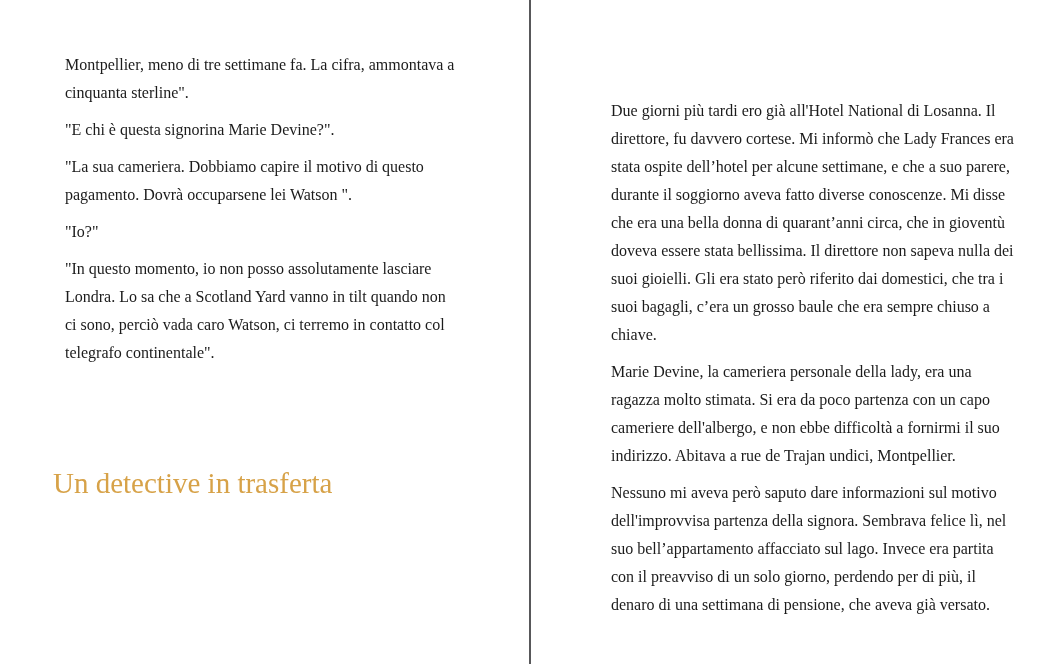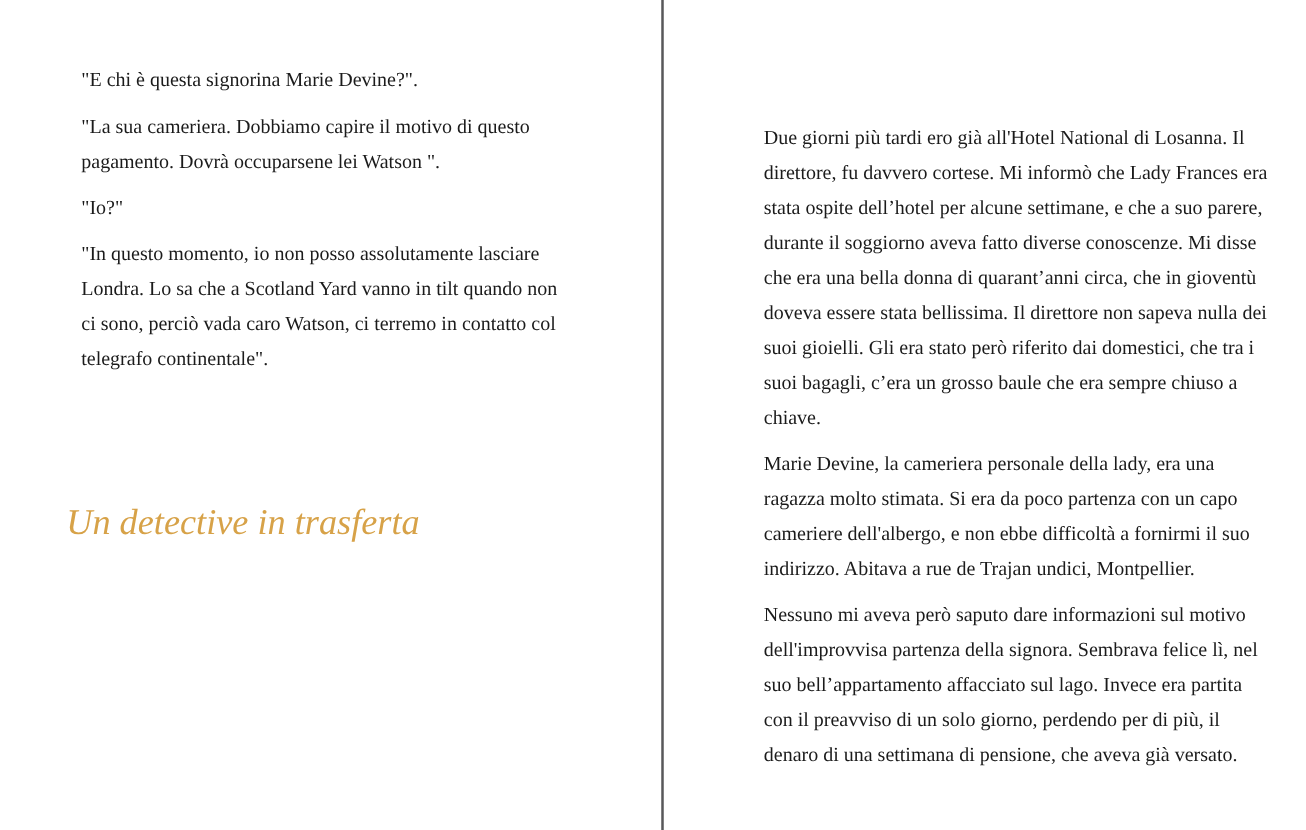--- a/index.html
+++ b/index.html
@@ -46,29 +46,30 @@
     color: #1b1b1b;
     white-space: pre;
   }
   .chapter-heading {
     margin: 98px 0 0 -12px;
     font-size: 29px;
     line-height: 36px;
     font-weight: 400;
     color: #d7a248;
     white-space: pre;
-    font-style: italic;
   }
 </style>
 </head>
 <body>
 
 <div class="spread">
 
   <div class="page page-left">
+    <p>Montpellier, meno di tre settimane fa. La cifra, ammontava a
+cinquanta sterline".</p>
     <p>"E chi è questa signorina Marie Devine?".</p>
     <p>"La sua cameriera. Dobbiamo capire il motivo di questo
 pagamento. Dovrà occuparsene lei Watson ".</p>
     <p>"Io?"</p>
     <p>"In questo momento, io non posso assolutamente lasciare
 Londra. Lo sa che a Scotland Yard vanno in tilt quando non
 ci sono, perciò vada caro Watson, ci terremo in contatto col
 telegrafo continentale".</p>
     <h1 class="chapter-heading">Un detective in trasferta</h1>
   </div>

